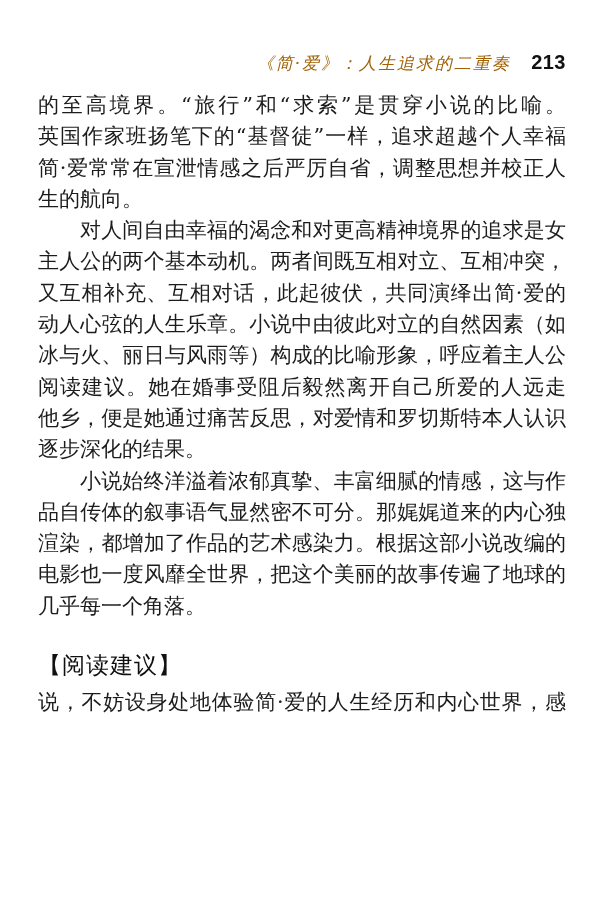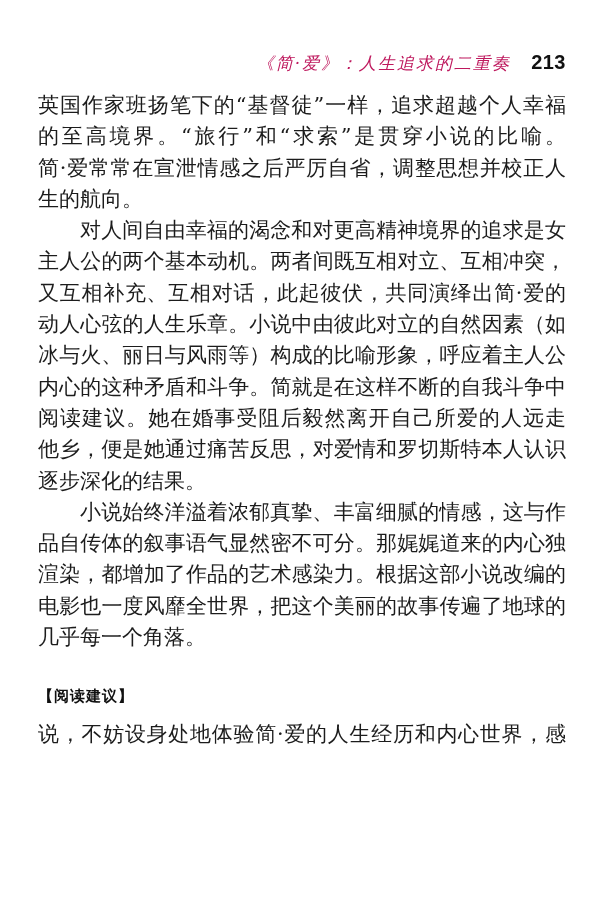--- a/index.html
+++ b/index.html
@@ -23,21 +23,21 @@
     right: 34px;
     display: flex;
     align-items: baseline;
     gap: 20px;
     white-space: nowrap;
   }
   .header-title {
     font-size: 17px;
     font-style: italic;           
     letter-spacing: 2px;
-    color: #be185d;
+    color: #a16207;
   }
   .page-number {
     font-family: "Liberation Sans", "DejaVu Sans", sans-serif;
     font-weight: 700;
     font-size: 20px;
     font-style: normal;
     letter-spacing: 0.5px;
     color: #111111;
   }
   
@@ -59,50 +59,49 @@
   }
   .line.last {
     text-align: left;
     text-align-last: left;        
   }
   .line.indent { text-indent: 2em; }
   .section-heading {
     margin: 28px 0 6px 0;
     height: 31.3px;
     line-height: 31.3px;
-    font-size: 15px;
-    font-weight: 700;
+    font-size: 23px;
+    font-weight: 400;
     letter-spacing: 1px;
     color: #101010;
   }
 </style>
 </head>
 <body>
 
 <div class="page">
 
   <div class="running-header">
     <span class="header-title">《简·爱》：人生追求的二重奏</span>
     <span class="page-number">213</span>
   </div>
 
   <div class="body-text">
       <div class="para">
+        <div class="line">的至高境界。“旅行”和“求索”是贯穿小说的比喻。</div>
         <div class="line">英国作家班扬笔下的“基督徒”一样，追求超越个人幸福</div>
-        <div class="line">的至高境界。“旅行”和“求索”是贯穿小说的比喻。</div>
         <div class="line">简·爱常常在宣泄情感之后严厉自省，调整思想并校正人</div>
         <div class="line last">生的航向。</div>
       </div>
       <div class="para">
         <div class="line indent">对人间自由幸福的渴念和对更高精神境界的追求是女</div>
         <div class="line">主人公的两个基本动机。两者间既互相对立、互相冲突，</div>
         <div class="line">又互相补充、互相对话，此起彼伏，共同演绎出简·爱的</div>
         <div class="line">动人心弦的人生乐章。小说中由彼此对立的自然因素（如</div>
         <div class="line">冰与火、丽日与风雨等）构成的比喻形象，呼应着主人公</div>
-        <div class="line">内心的这种矛盾和斗争。简就是在这样不断的自我斗争中</div>
         <div class="line">阅读建议。她在婚事受阻后毅然离开自己所爱的人远走</div>
         <div class="line">他乡，便是她通过痛苦反思，对爱情和罗切斯特本人认识</div>
         <div class="line last">逐步深化的结果。</div>
       </div>
       <div class="para">
         <div class="line indent">小说始终洋溢着浓郁真挚、丰富细腻的情感，这与作</div>
         <div class="line">品自传体的叙事语气显然密不可分。那娓娓道来的内心独</div>
         <div class="line">渲染，都增加了作品的艺术感染力。根据这部小说改编的</div>
         <div class="line">电影也一度风靡全世界，把这个美丽的故事传遍了地球的</div>
         <div class="line last">几乎每一个角落。</div>

